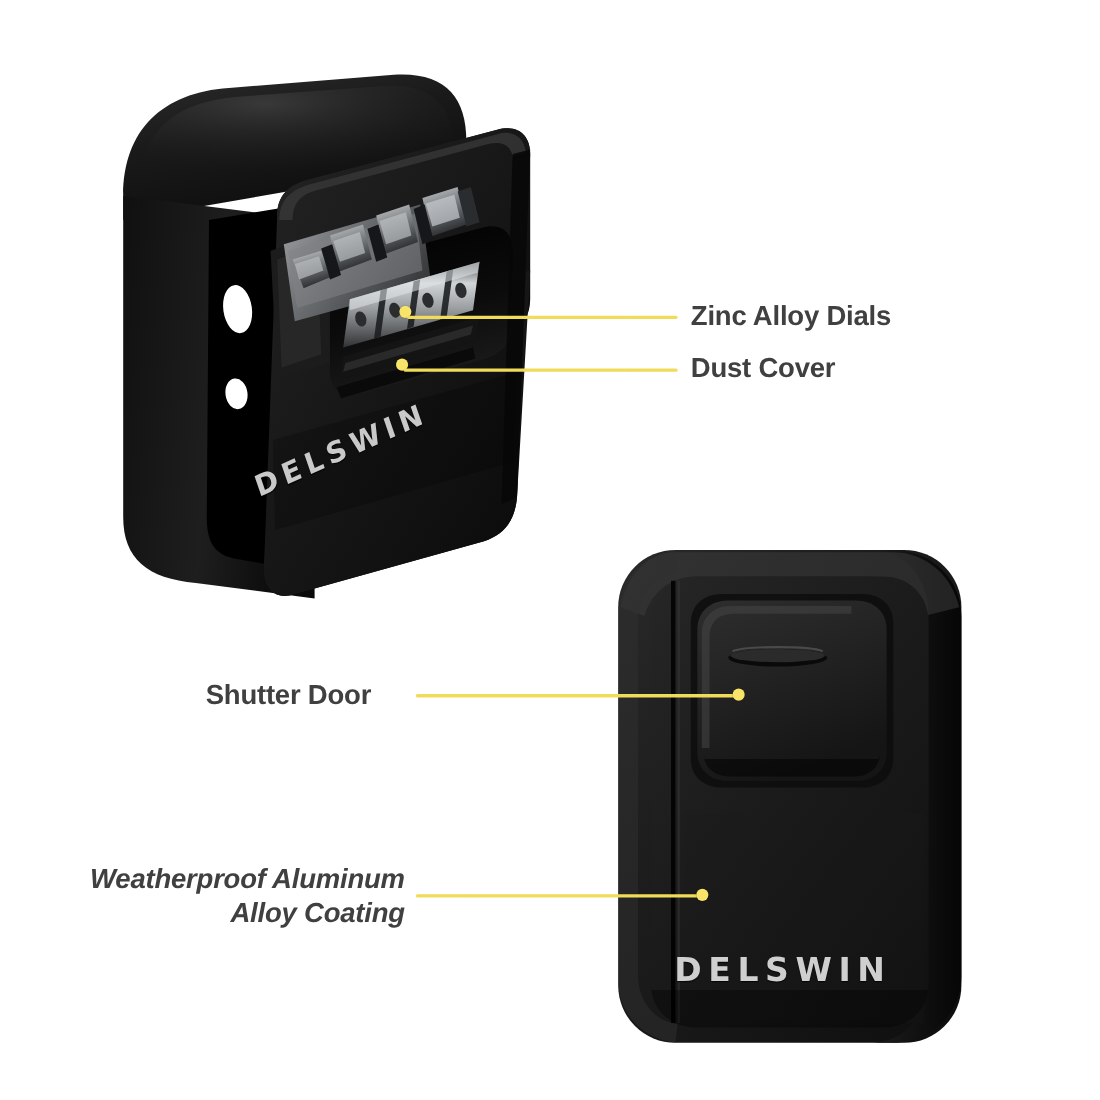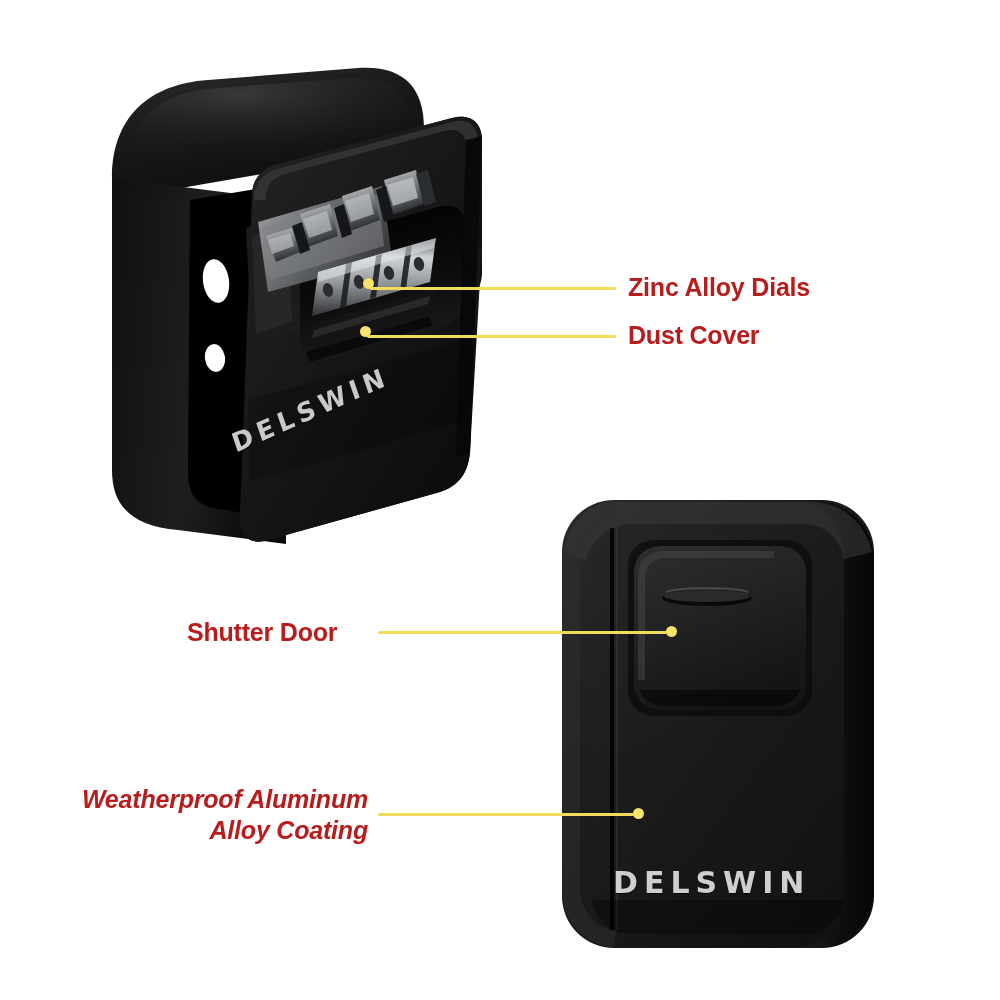--- a/index.html
+++ b/index.html
@@ -13,21 +13,21 @@
   #page {
     position: relative;
     width: 1000px;
     height: 1000px;
     background: #ffffff;
     overflow: hidden;
   }
   .callout-label {
     position: absolute;
     font-weight: bold;
-    color: #b91c1c;
+    color: #404040;
     font-size: 25px;
     line-height: 1.22;
     white-space: pre;
     letter-spacing: -0.2px;
   }
   .callout-label.right-align { text-align: right; }
   .leader-line {
     position: absolute;
     background: #f0dc5a;
     height: 3px;

